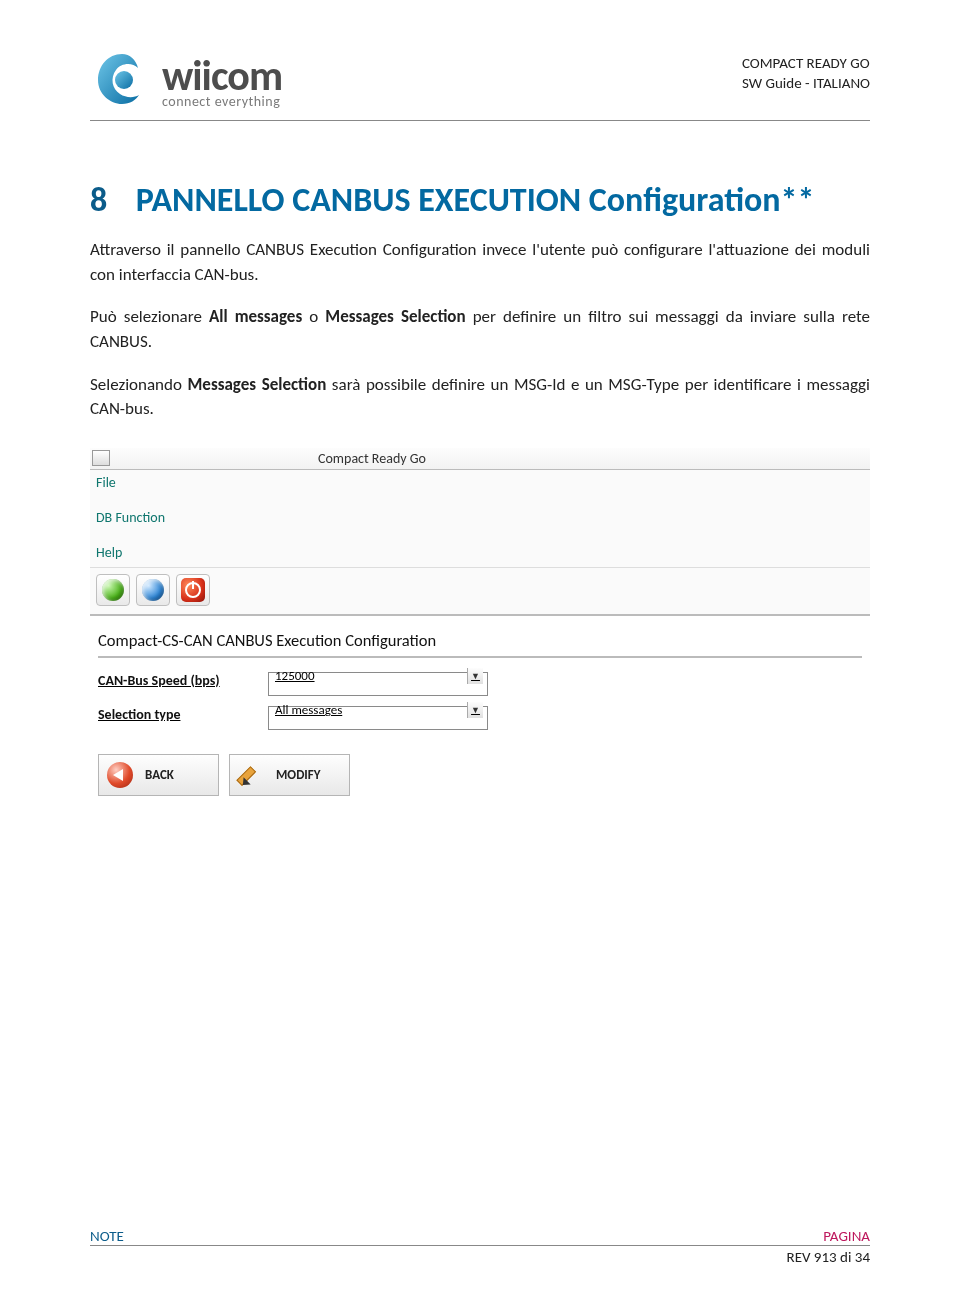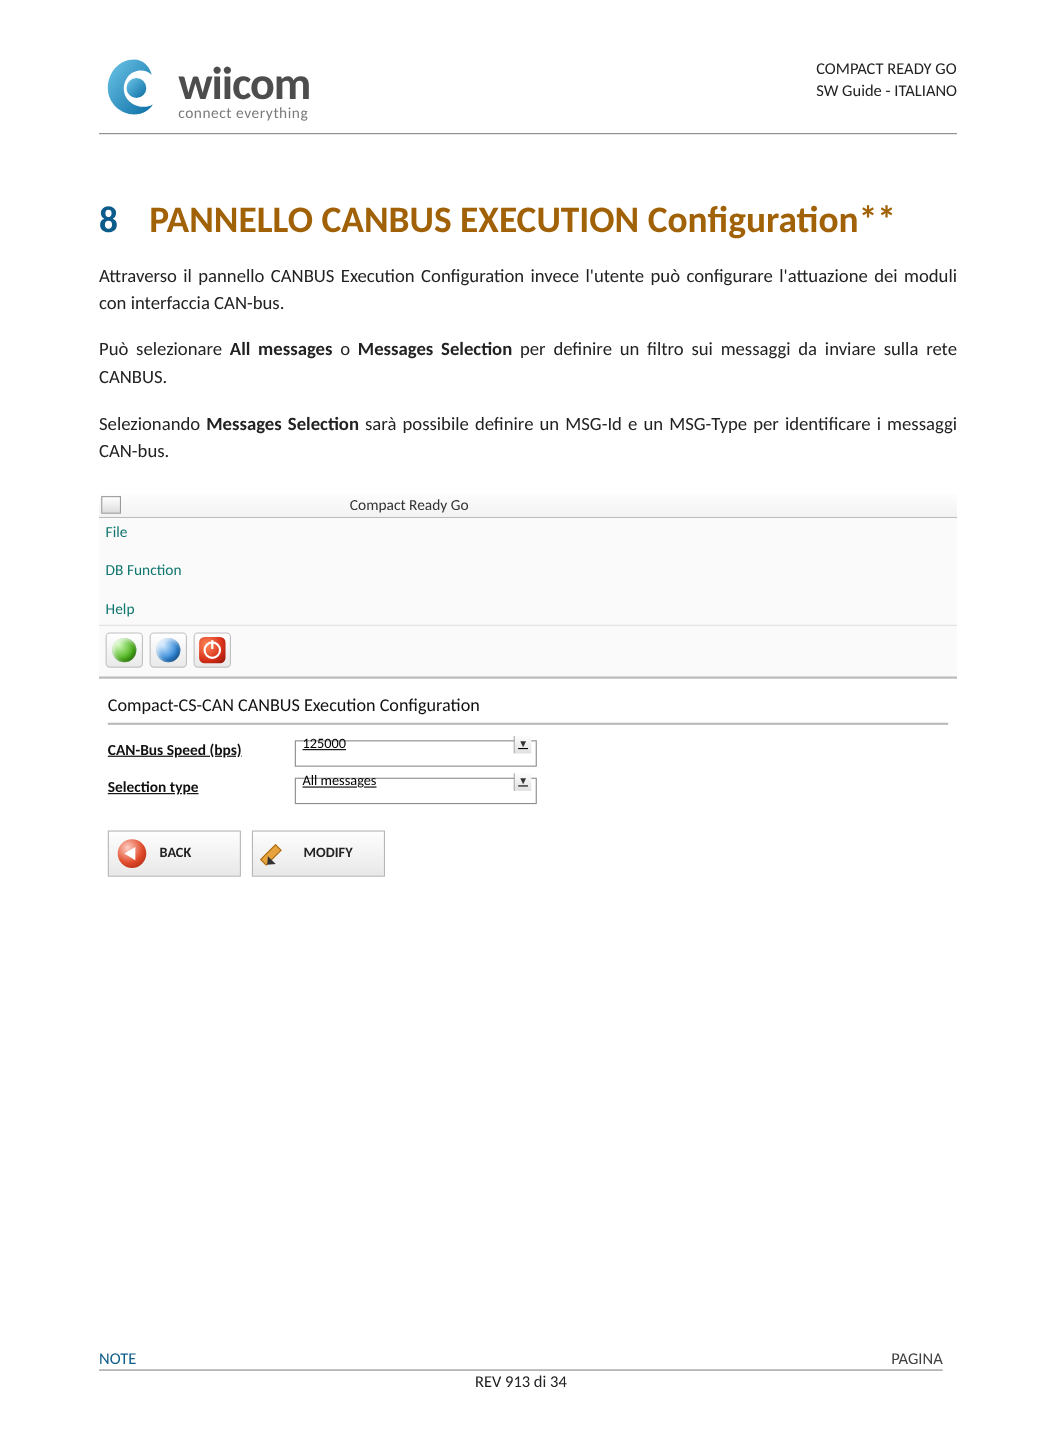--- a/index.html
+++ b/index.html
@@ -33,21 +33,21 @@
   .section-num {
     display: inline-block;
     color: #0b5c8a;
     font-size: 34px;
     font-weight: 700;
     width: 42px;
     vertical-align: top;
   }
   .section-title {
     display: inline;
-    color: #a16207;
+    color: #0369a1;
     font-size: 34px;
     font-weight: 700;
   }
   .body-text {
     font-size: 17px;
     line-height: 1.45;
     color: #222;
     text-align: justify;
     margin-top: 18px;
   }
@@ -185,31 +185,31 @@
   .pencil-ico::after {
     content: ""; position: absolute; left: 2px; bottom: 2px;
     width: 0; height: 0; border-left: 5px solid transparent;
     border-right: 5px solid transparent; border-top: 6px solid #333;
     transform: rotate(45deg);
   }
 
   .footer {
     position: absolute;
     bottom: 34px;
-    left: 90px; right: 103px;
+    left: 90px; right: 90px;
   }
   .footer-line { border-top: 1px solid #888; margin-bottom: 2px; }
   .footer-row {
     display: flex; justify-content: space-between;
     font-size: 15px;
   }
   .footer-row .note { color: #0b5c8a; }
-  .footer-row .pagina { color: #404040; }
+  .footer-row .pagina { color: #be185d; }
   .footer-row2 {
-    display: flex; justify-content: center;
+    display: flex; justify-content: flex-end;
     font-size: 15px; color: #222;
   }
 </style>
 </head>
 <body>
 
 <div class="page">
   <div class="header-row">
     <div class="logo-block">
       <span class="logo-swirl">

